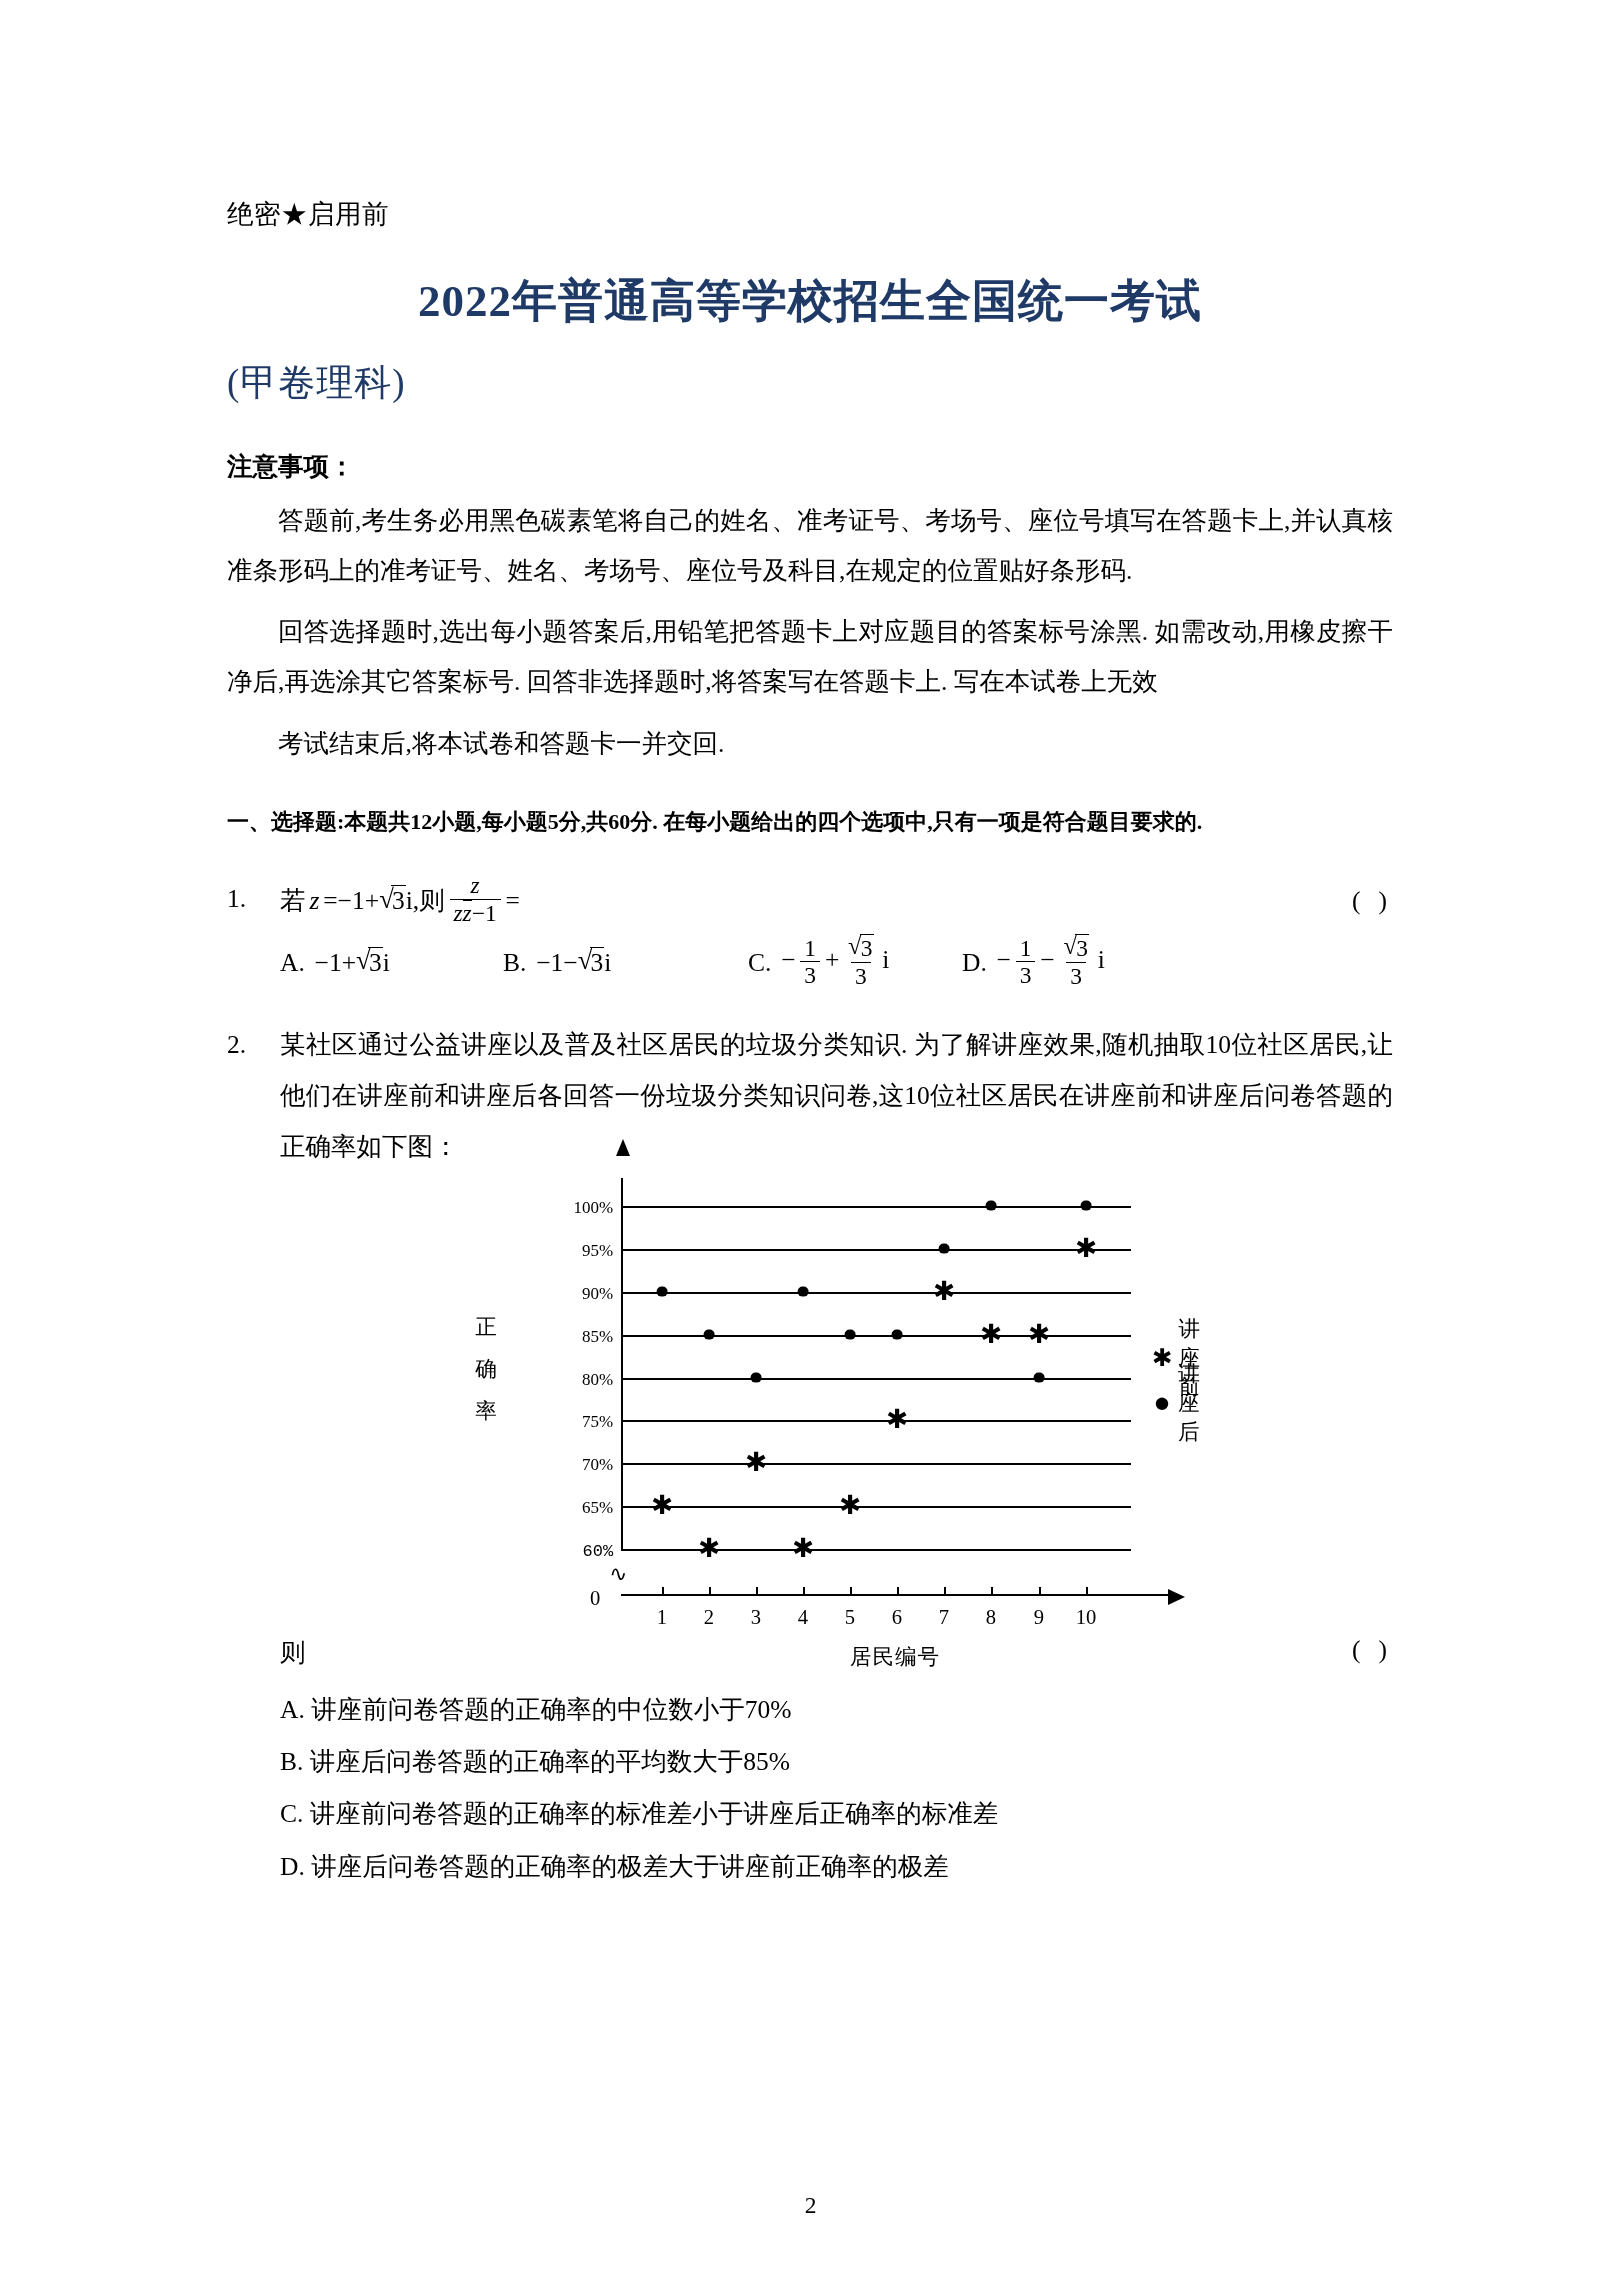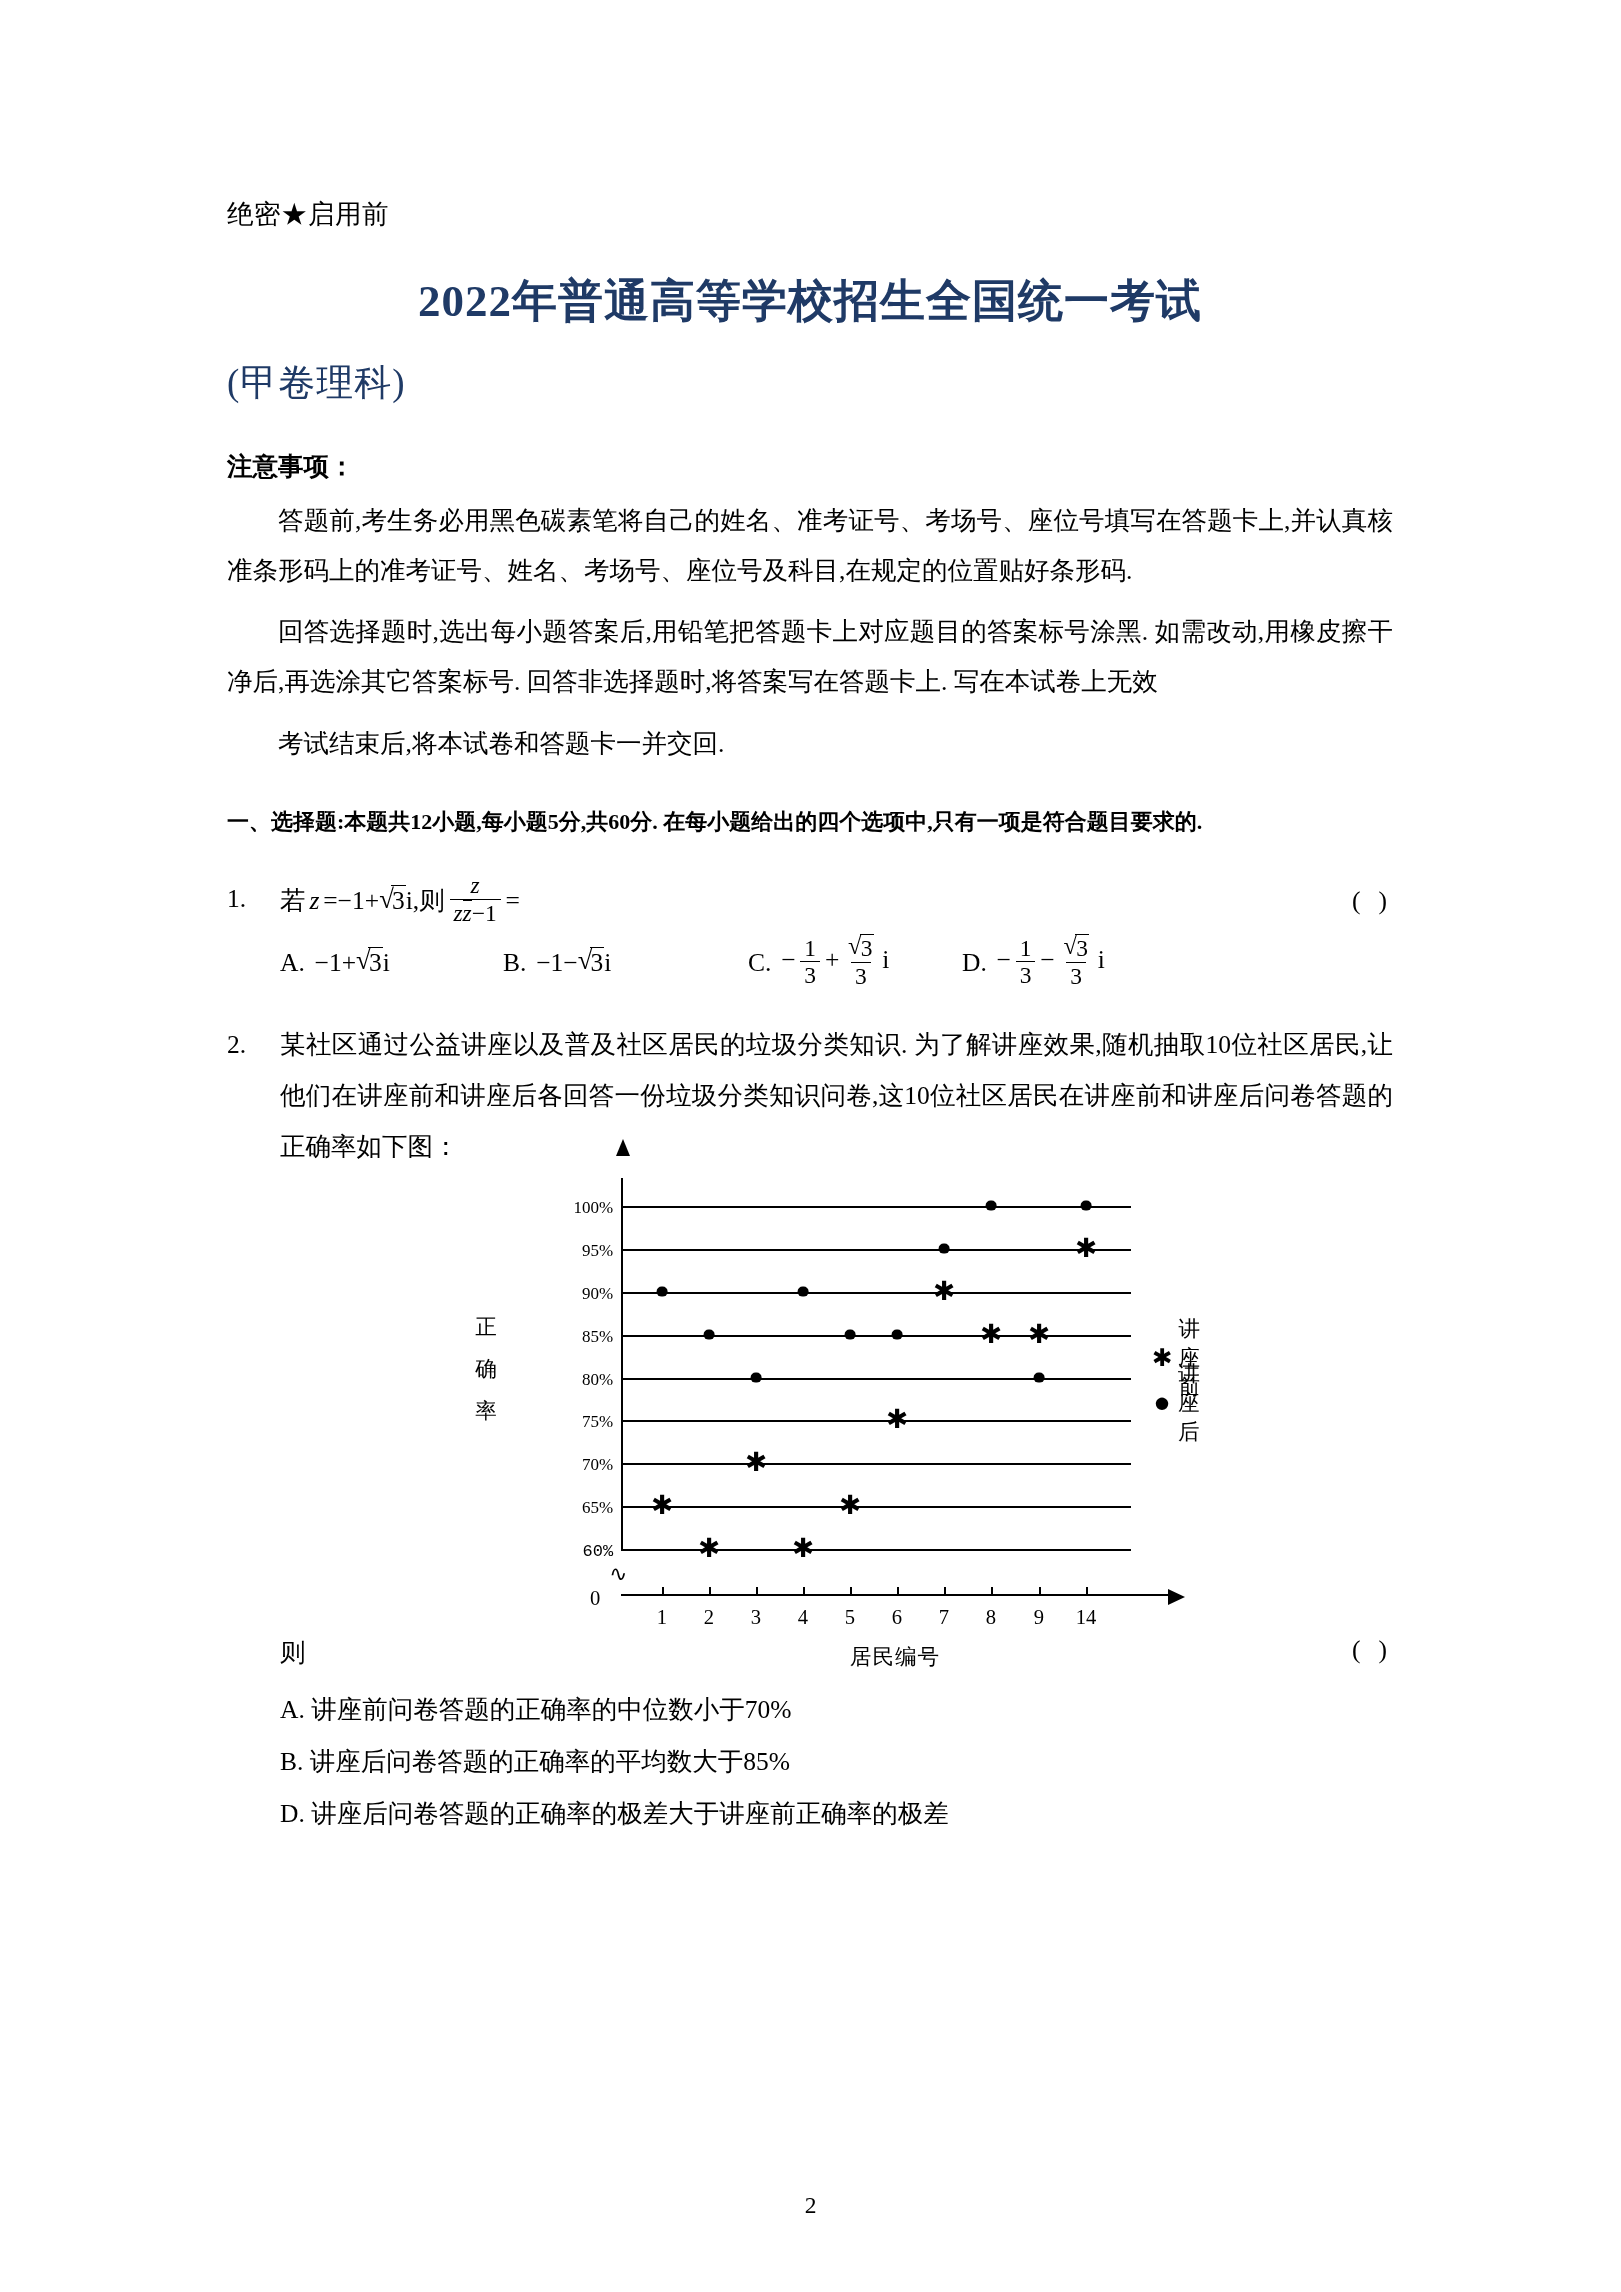--- a/index.html
+++ b/index.html
@@ -421,21 +421,21 @@
             <div class="xtick" style="left: 229px;">5</div>
             <div class="xtickmark" style="left: 276px;"></div>
             <div class="xtick" style="left: 276px;">6</div>
             <div class="xtickmark" style="left: 323px;"></div>
             <div class="xtick" style="left: 323px;">7</div>
             <div class="xtickmark" style="left: 370px;"></div>
             <div class="xtick" style="left: 370px;">8</div>
             <div class="xtickmark" style="left: 418px;"></div>
             <div class="xtick" style="left: 418px;">9</div>
             <div class="xtickmark" style="left: 465px;"></div>
-            <div class="xtick" style="left: 465px;">14</div>
+            <div class="xtick" style="left: 465px;">10</div>
             <div class="pt pt-star" style="left: 41px; top: 300px;">✱</div>
             <div class="pt pt-star" style="left: 88px; top: 343px;">✱</div>
             <div class="pt pt-star" style="left: 135px; top: 257px;">✱</div>
             <div class="pt pt-star" style="left: 182px; top: 343px;">✱</div>
             <div class="pt pt-star" style="left: 229px; top: 300px;">✱</div>
             <div class="pt pt-star" style="left: 276px; top: 214px;">✱</div>
             <div class="pt pt-star" style="left: 323px; top: 86px;">✱</div>
             <div class="pt pt-star" style="left: 370px; top: 129px;">✱</div>
             <div class="pt pt-star" style="left: 418px; top: 129px;">✱</div>
             <div class="pt pt-star" style="left: 465px; top: 43px;">✱</div>
@@ -466,20 +466,21 @@
     </div>
 
     <div class="then-row">
       <span>则</span>
       <span class="tail">(    )</span>
     </div>
 
     <div class="choice-list">
       <div class="ci">A. 讲座前问卷答题的正确率的中位数小于70%</div>
       <div class="ci">B. 讲座后问卷答题的正确率的平均数大于85%</div>
+      <div class="ci">C. 讲座前问卷答题的正确率的标准差小于讲座后正确率的标准差</div>
       <div class="ci">D. 讲座后问卷答题的正确率的极差大于讲座前正确率的极差</div>
     </div>
 
   </div>
 
   <div class="page-num">2</div>
 </div>
 
 
 </body></html>

